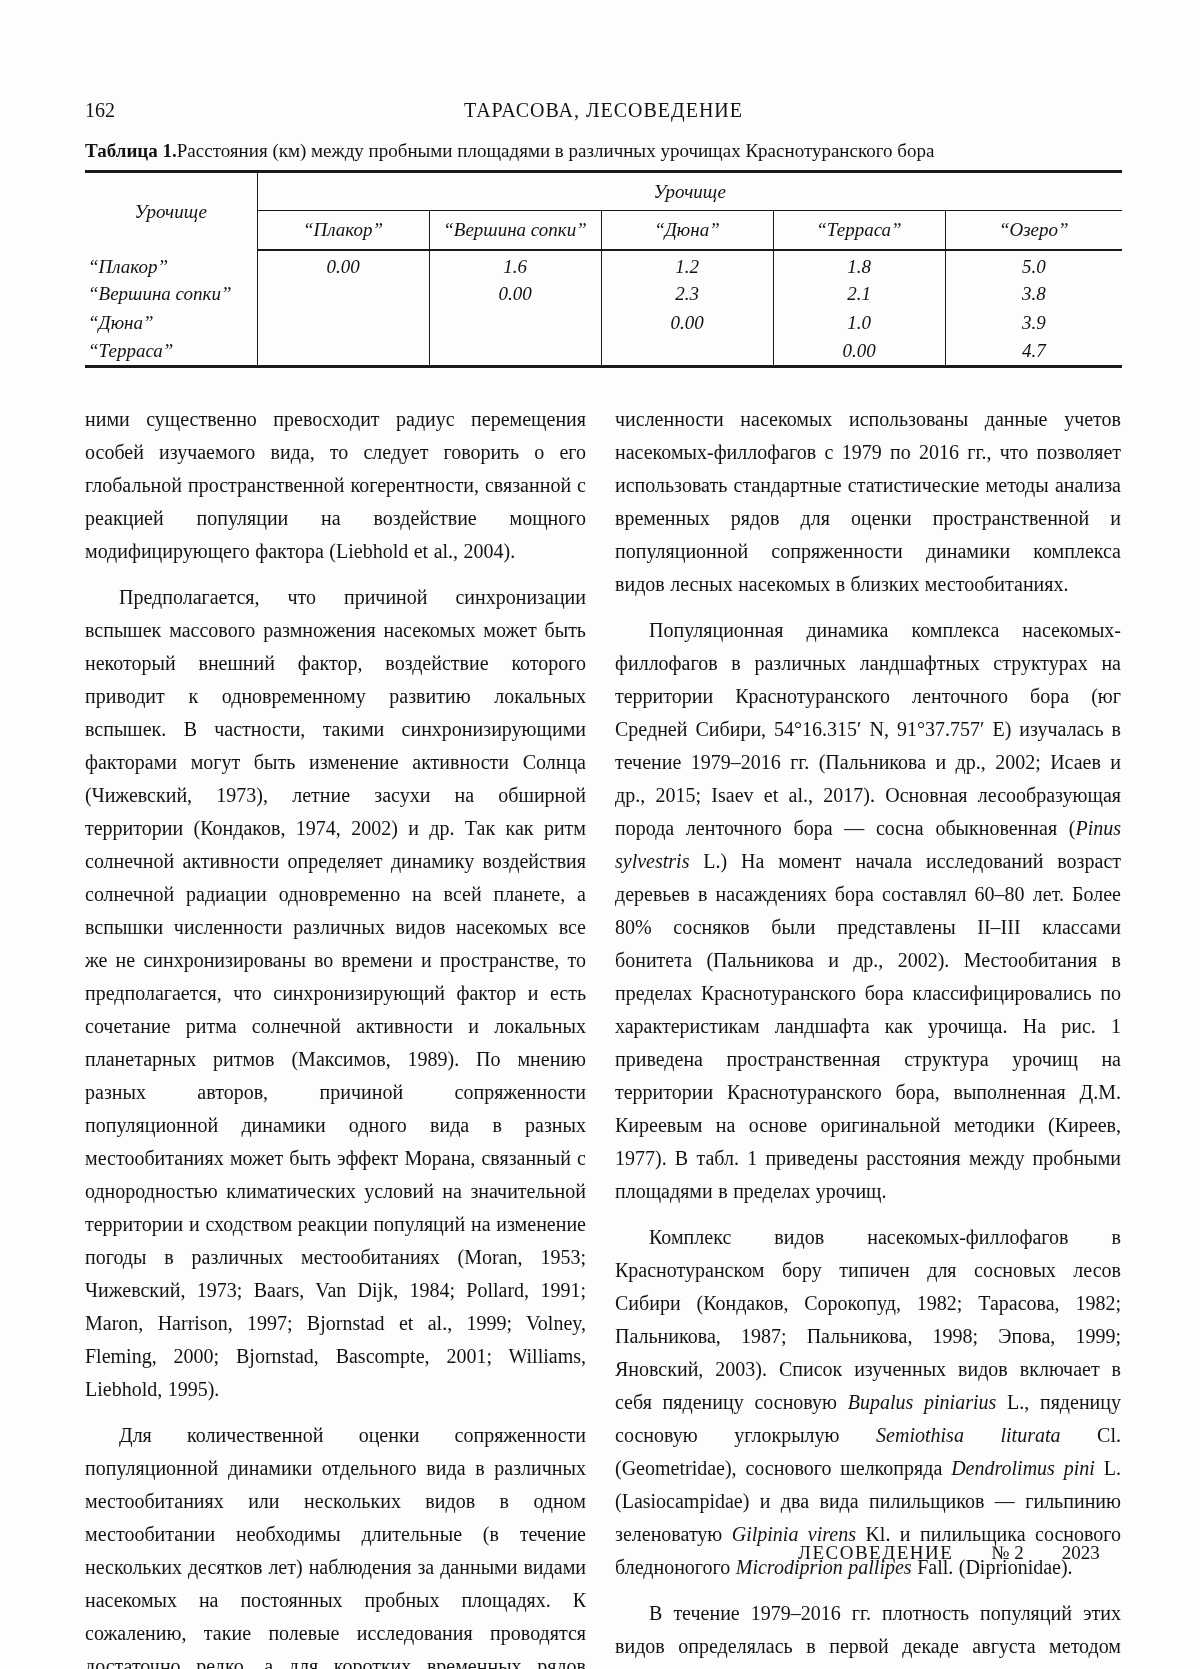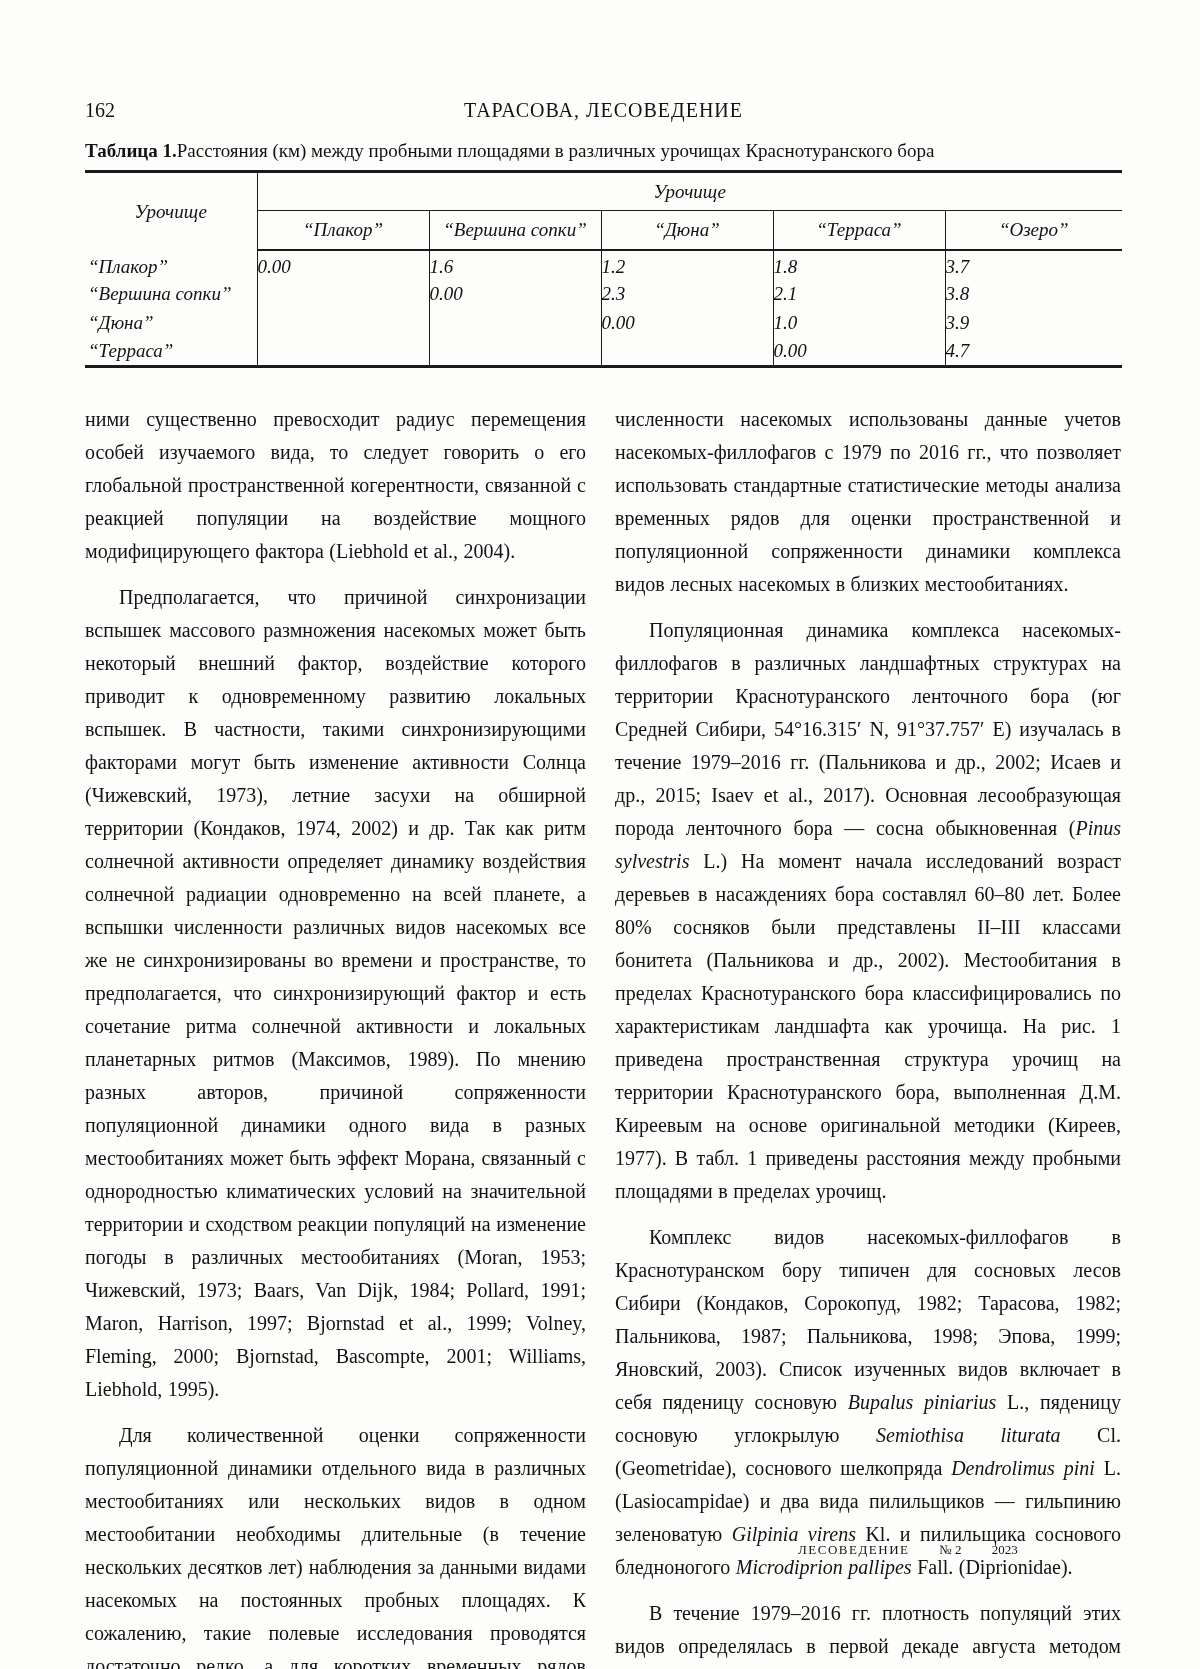--- a/index.html
+++ b/index.html
@@ -52,21 +52,21 @@
   .dist-table th.grouphead {
     border-bottom: 1.5px solid #1a1a1a;
     text-align: center; height: 37px;
   }
   .dist-table thead tr.subrow th {
     border-bottom: 2px solid #1a1a1a;
     text-align: center; height: 38px;
   }
   .dist-table thead tr.subrow th + th { border-left: 1.5px solid #1a1a1a; }
   .dist-table tbody tr { height: 29px; }
-  .dist-table tbody td { border-left: 1.5px solid #1a1a1a; text-align: left; }
+  .dist-table tbody td { border-left: 1.5px solid #1a1a1a; text-align: center; }
   .dist-table tbody td.rowlabel {
     border-left: none; text-align: left; padding-left: 3px;
   }
   .dist-table tbody tr:first-child td { padding-top: 4px; }
 
   
   .col {
     position: absolute; top: 403px;
     font-size: 20px; line-height: 33px;
     text-align: justify;
@@ -81,22 +81,22 @@
   .col .section-heading {
     text-align: center; text-indent: 0;
     margin: 40px 0 19px 0;
     letter-spacing: 0.5px;
   }
   .col i { font-style: italic; }
 
   
   .journal-footer {
     position: absolute; left: 798px; top: 1542px;
-    display: flex; gap: 30px;
-    font-size: 13px;
+    display: flex; gap: 38px;
+    font-size: 19px;
   }
   .journal-footer .jname { letter-spacing: 1.5px; }
 </style>
 </head>
 <body>
 
 <div class="page">
 
   <div class="page-number">162</div>
   <div class="running-head">ТАРАСОВА, ЛЕСОВЕДЕНИЕ</div>
@@ -127,21 +127,21 @@
           <th>“Озеро”</th>
         </tr>
     </thead>
     <tbody>
         <tr>
           <td class="rowlabel">“Плакор”</td>
           <td>0.00</td>
           <td>1.6</td>
           <td>1.2</td>
           <td>1.8</td>
-          <td>3.7</td>
+          <td>5.0</td>
         </tr>
         <tr>
           <td class="rowlabel">“Вершина сопки”</td>
           <td></td>
           <td>0.00</td>
           <td>2.3</td>
           <td>2.1</td>
           <td>3.8</td>
         </tr>
         <tr>

